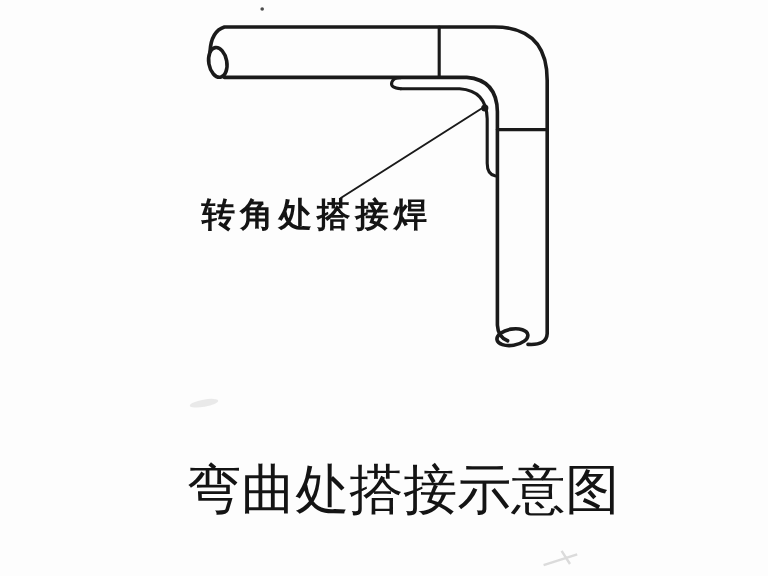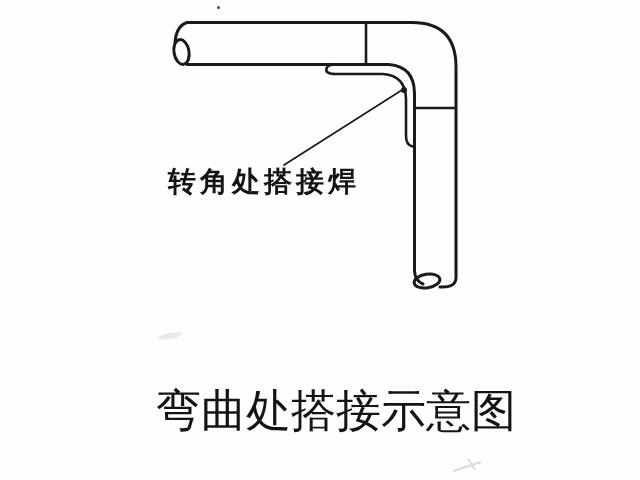--- a/index.html
+++ b/index.html
@@ -11,20 +11,21 @@
   body{
     width:640px;height:480px;
     background:var(--bg);
     font-family:"Liberation Serif","DejaVu Serif",serif;
     overflow:hidden;
   }
   .page{
     position:relative;
     width:640px;height:400px;
     background:var(--bg);
+    font-family:Liberation Mono, monospace;
   }
   svg.diagram{
     position:absolute;left:0;top:0;
     width:640px;height:480px;
   }
   svg.diagram .stroke{
     fill:none;
     stroke:var(--line);
     stroke-linecap:round;
     stroke-linejoin:round;

